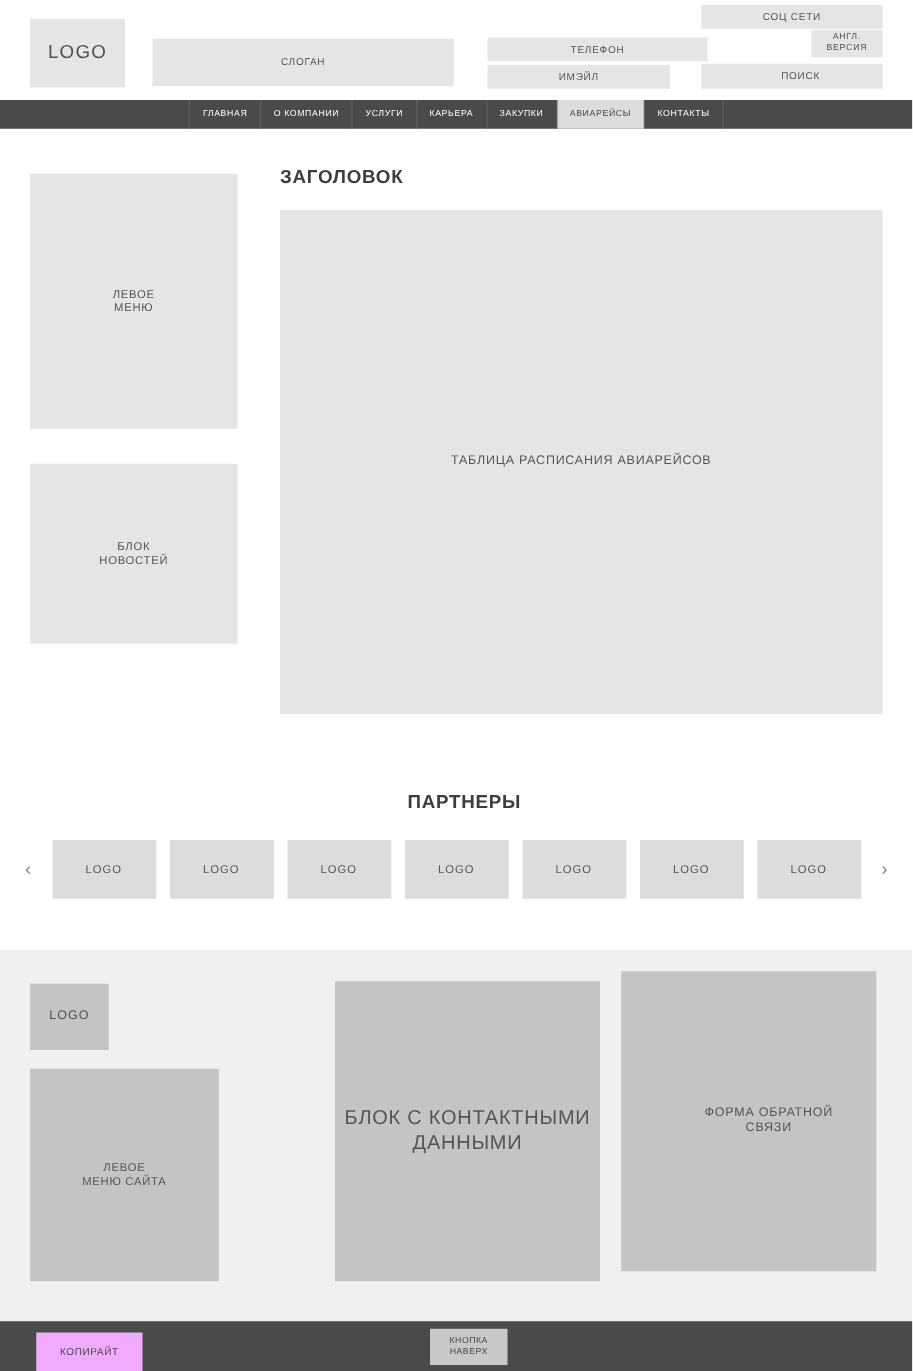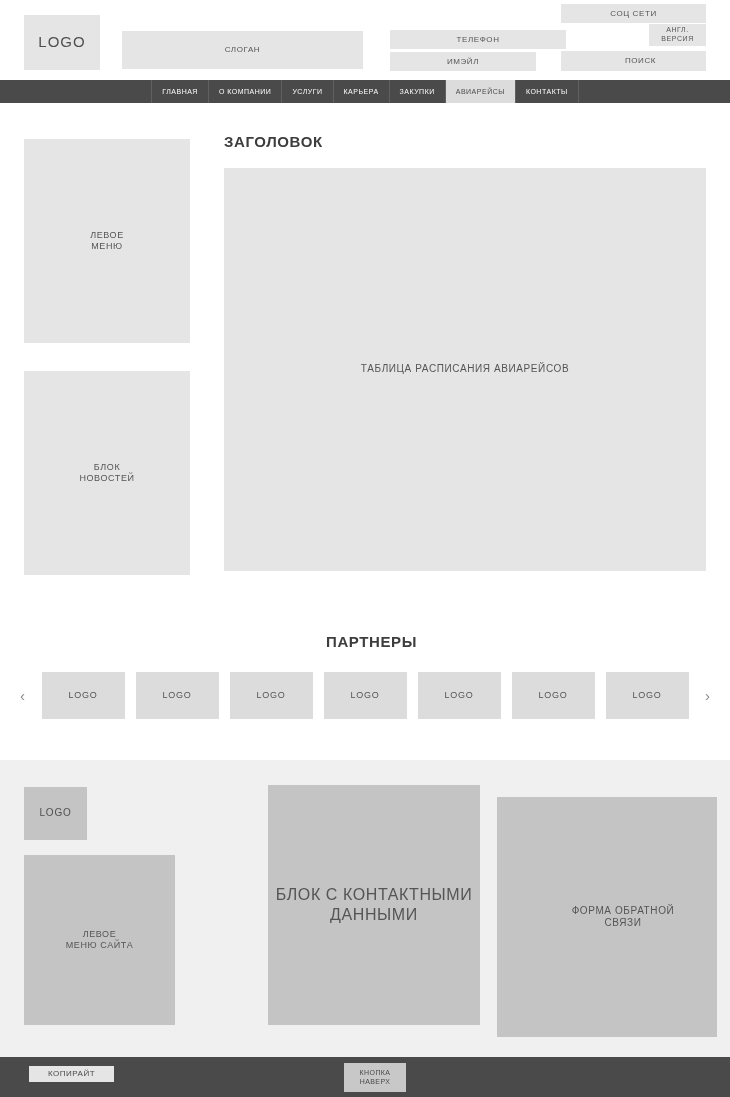--- a/index.html
+++ b/index.html
@@ -117,21 +117,21 @@
   .title-zagolovok { left: 224px; top: 30px; }
 
   .left-menu-box {
     left: 24px; top: 36px;
     width: 166px; height: 204px;
     font-size: 9px;
     flex-direction: column;
   }
   .news-box {
     left: 24px; top: 268px;
-    width: 166px; height: 204px;
+    width: 166px; height: 144px;
     font-size: 9px;
     flex-direction: column;
   }
   .table-box {
     left: 224px; top: 65px;
     width: 482px; height: 403px;
     font-size: 10px;
   }
 
   
@@ -200,38 +200,38 @@
     font-size: 9px;
     flex-direction: column;
   }
   .footer-contacts {
     left: 268px; top: 25px;
     width: 212px; height: 240px;
     font-size: 16px;
     flex-direction: column;
   }
   .footer-feedback {
-    left: 497px; top: 37px;
-    width: 220px; height: 240px;
+    left: 497px; top: 17px;
+    width: 204px; height: 240px;
     font-size: 10px;
     flex-direction: column;
     padding-left: 32px;
   }
 
   
   .bottombar {
     position: absolute;
     left: 0; top: 1057px;
     width: 730px; height: 40px;
     background: #4a4a4a;
   }
   .copyright-btn {
     left: 29px; top: 9px;
-    width: 85px; height: 16px;
-    background: #e5e5e5;
+    width: 85px; height: 32px;
+    background: #f0abfc;
     font-size: 8px;
     letter-spacing: 0.5px;
     color: #4a4a4a;
   }
   .top-btn {
     left: 344px; top: 6px;
     width: 62px; height: 29px;
     background: #c8c8c8;
     font-size: 7px;
     letter-spacing: 0.4px;

